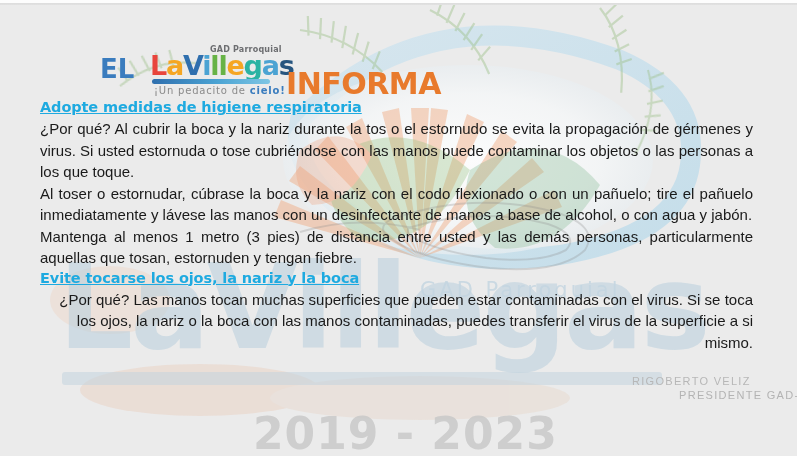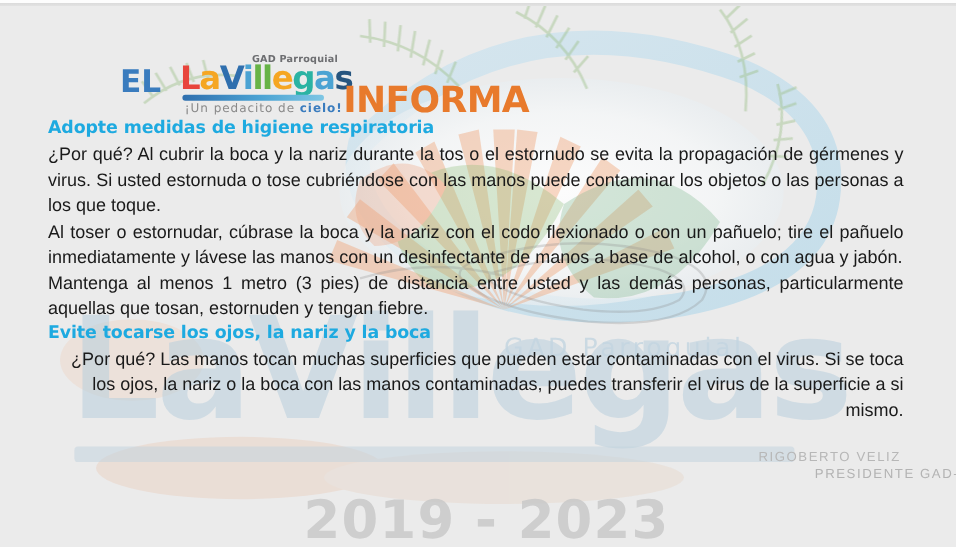--- a/index.html
+++ b/index.html
@@ -191,20 +191,21 @@
     z-index: 12;
   }
   .sec-title {
     font-family: "DejaVu Sans", sans-serif;
     font-weight: bold;
     font-size: 14.5px;
     color: #1eaae0;
     line-height: 19px;
     margin: 0 0 1px 0;
     letter-spacing: -.1px;
+    text-decoration: underline;
   }
   .para {
     font-family: "Liberation Sans", sans-serif;
     font-size: 15px;
     color: #1a1a1a;
     line-height: 21.5px;
     margin: 0 0 0 0;
     text-align: justify;
     text-justify: inter-word;
   }

